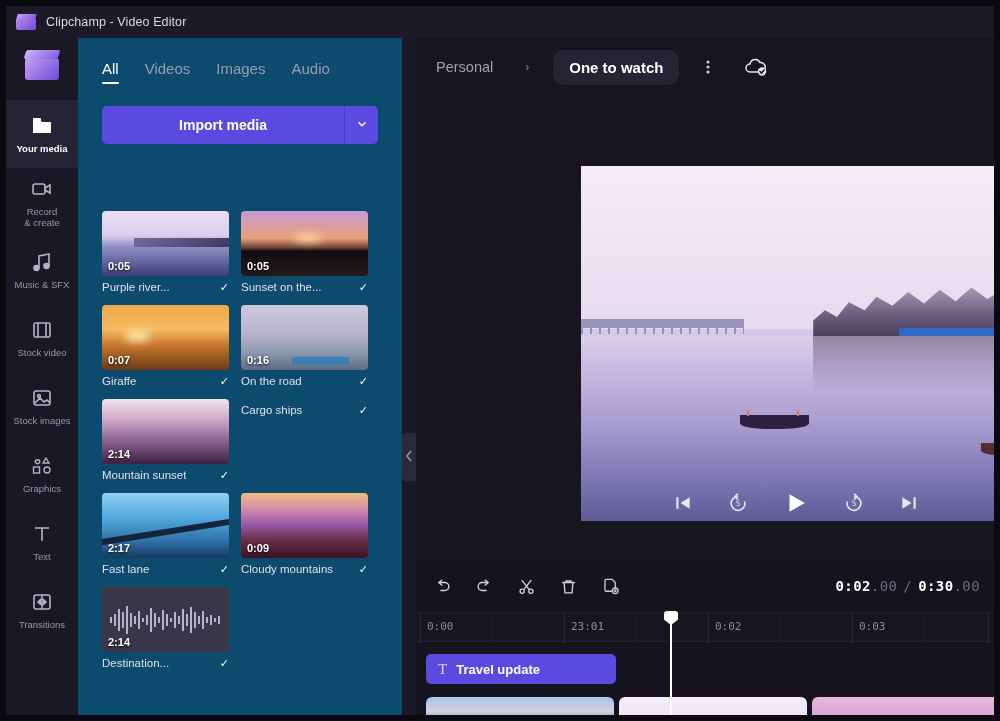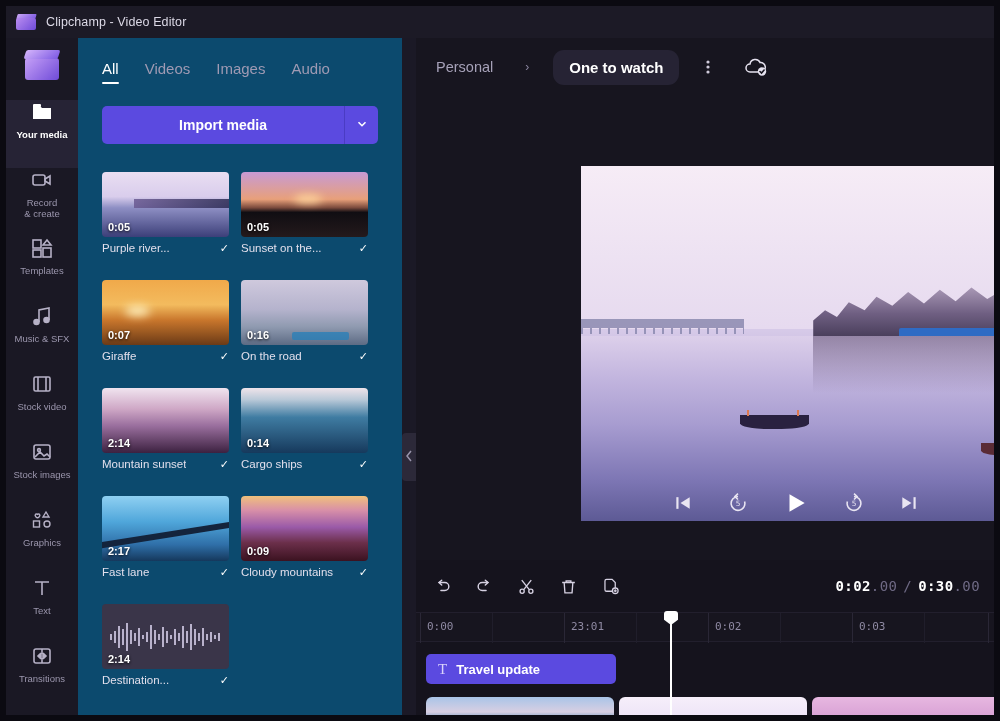--- a/index.html
+++ b/index.html
@@ -40,21 +40,21 @@
   .rail-logo .board {
     width:34px; height:22px; border-radius:3px;
     background:linear-gradient(135deg,#c6a0f7,#6f4bd8); position:relative;
   }
   .rail-logo .board::before{
     content:""; position:absolute; left:0; top:-8px; width:34px; height:9px; border-radius:2px;
     background:linear-gradient(135deg,#d4b4fb,#7d5ae3); transform:skewX(-18deg);
   }
   .rail-item {
     width:72px; height:68px; display:flex; flex-direction:column;
-    align-items:center; gap:5px; cursor:pointer;
+    align-items:center; justify-content:center; gap:5px; cursor:pointer;
   }
   .rail-item.active { background:#262335; }
   .rail-ico { width:24px; height:24px; display:flex; align-items:center; justify-content:center; }
   .rail-ico svg { display:block; }
   .rail-label {
     font-size:9.5px; line-height:11px; text-align:center; color:#9b96ad; width:70px;
     white-space:pre-line;
   }
   .rail-item.active .rail-label { color:#ffffff; font-weight:bold; }
 
@@ -74,21 +74,21 @@
   .import-btn {
     flex:1; height:38px; background:#5b4ae0; border:none; border-radius:5px 0 0 5px;
     color:#fff; font-size:14px; font-weight:bold; cursor:pointer;
     font-family:"Liberation Sans", sans-serif;
   }
   .import-caret {
     width:34px; height:38px; background:#5b4ae0; border:none; border-left:1px solid #4a3cc4;
     border-radius:0 5px 5px 0; cursor:pointer; display:flex; align-items:center; justify-content:center;
   }
   .media-grid {
-    display:flex; flex-wrap:wrap; gap:25px 12px; padding:16px 24px 0 24px;
+    display:flex; flex-wrap:wrap; gap:11px 12px; padding:16px 24px 0 24px;margin-top:39px;
   }
   .media-card { width:127px; cursor:pointer; }
   .thumb {
     width:127px; height:65px; border-radius:4px; position:relative; overflow:hidden;
   }
   .dur {
     position:absolute; left:6px; bottom:4px; font-size:11px; font-weight:bold;
     color:#fff; text-shadow:0 1px 3px rgba(0,0,0,.9);
   }
   .cap { display:flex; align-items:flex-start; justify-content:space-between; padding-top:5px; }
@@ -252,31 +252,20 @@
             <rect x="3" y="7" width="12" height="10" rx="2"></rect>
             <path d="M15 11l5-3v8l-5-3z"></path>
           </svg>
         </span>
       <span class="rail-label">Record
 &amp; create</span>
     </div>
     <div class="rail-item">
       <span class="rail-ico">
           <svg width="24" height="24" viewBox="0 0 24 24" fill="none" stroke="#b6b1c6" stroke-width="1.6">
-            <rect x="3" y="4" width="8" height="8"></rect>
-            <rect x="3" y="14" width="8" height="7"></rect>
-            <rect x="13" y="12" width="8" height="9"></rect>
-            <path d="M13 9l4-5 4 5z"></path>
-          </svg>
-        </span>
-      <span class="rail-label">Templates</span>
-    </div>
-    <div class="rail-item">
-      <span class="rail-ico">
-          <svg width="24" height="24" viewBox="0 0 24 24" fill="none" stroke="#b6b1c6" stroke-width="1.6">
             <path d="M9 18V6l10-2v12"></path>
             <circle cx="6.5" cy="18" r="2.5" fill="#b6b1c6"></circle>
             <circle cx="16.5" cy="16" r="2.5" fill="#b6b1c6"></circle>
           </svg>
         </span>
       <span class="rail-label">Music &amp; SFX</span>
     </div>
     <div class="rail-item">
       <span class="rail-ico">
           <svg width="24" height="24" viewBox="0 0 24 24" fill="none" stroke="#b6b1c6" stroke-width="1.6">
@@ -383,23 +372,20 @@
       <div class="media-card">
         <div class="thumb t-mountain">
           <span class="dur">2:14</span>
           </div>
         <div class="cap">
             <span class="cap-name">Mountain sunset</span>
           <span class="check">✓</span>
           </div>
       </div>
       <div class="media-card">
-        <div class="thumb t-cargo">
-          <span class="dur">0:14</span>
-          </div>
         <div class="cap">
             <span class="cap-name">Cargo ships</span>
           <span class="check">✓</span>
           </div>
       </div>
       <div class="media-card">
         <div class="thumb t-fastlane">
           <span class="dur">2:17</span>
           </div>
         <div class="cap">

